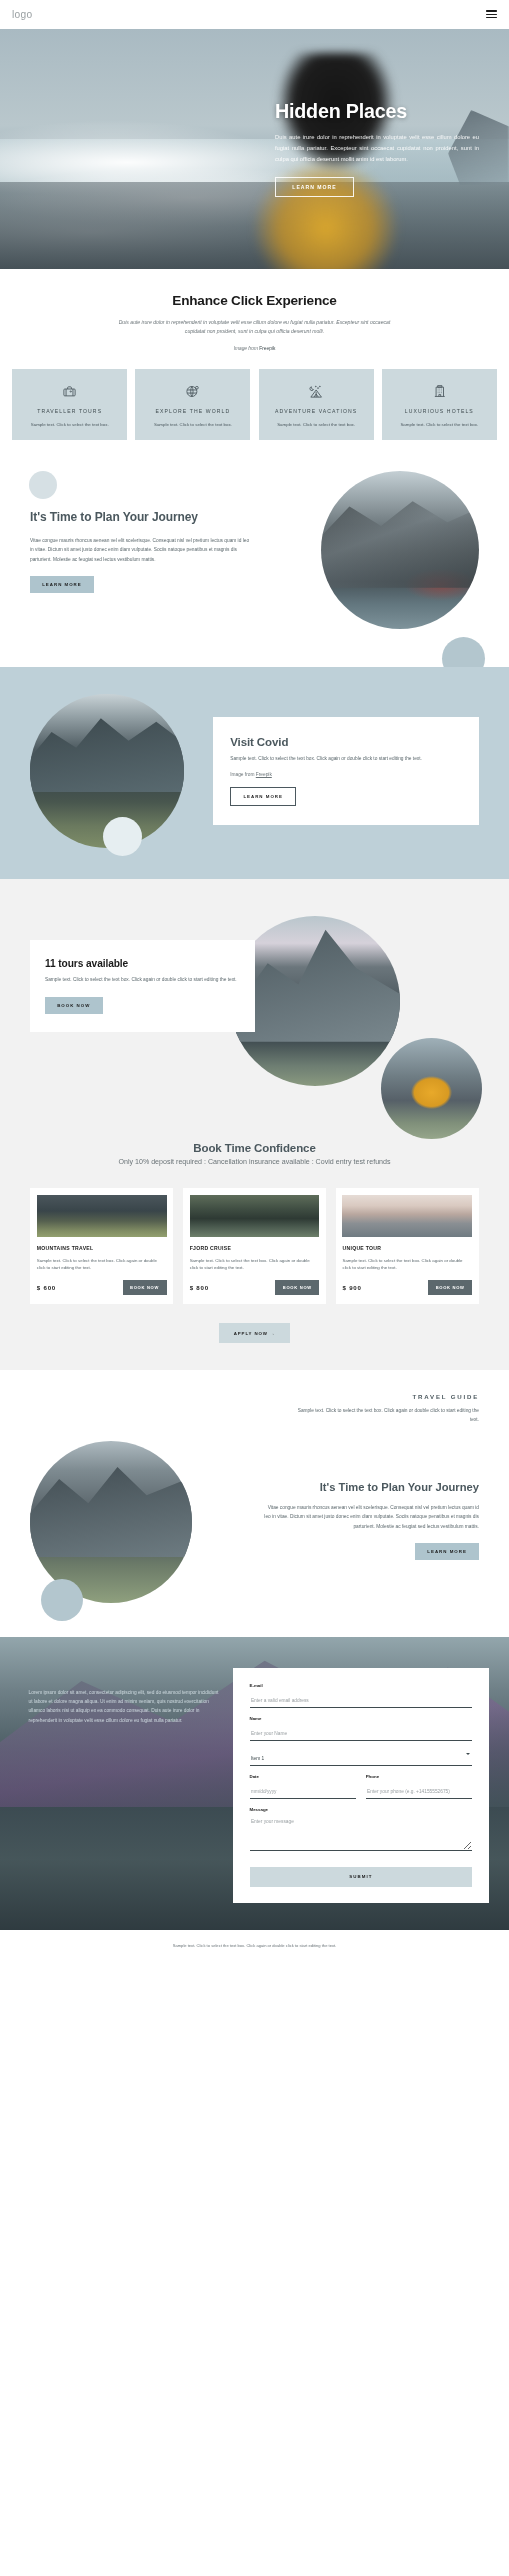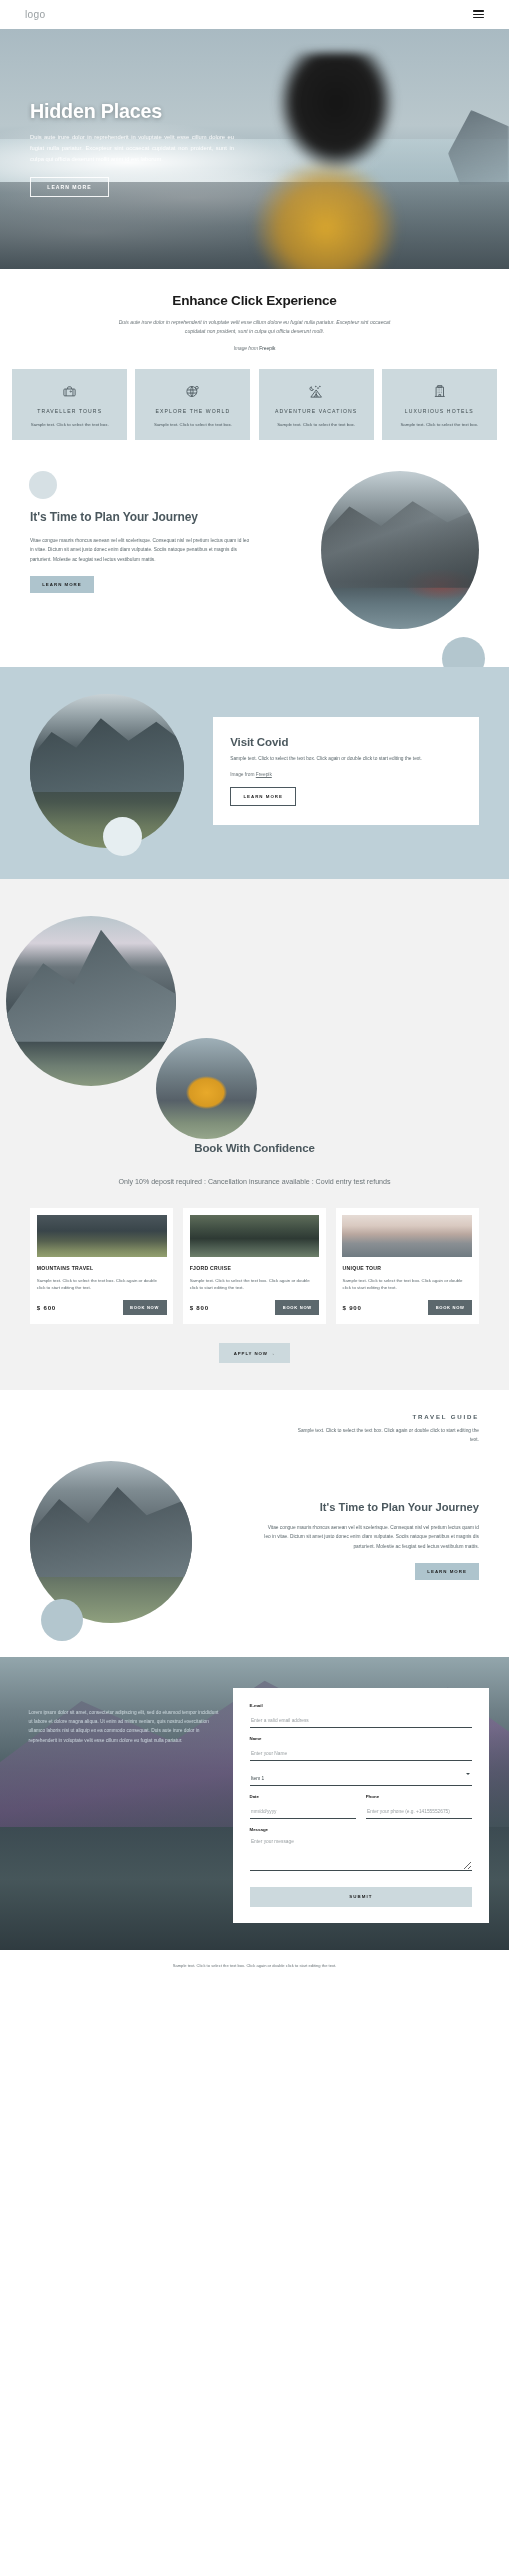--- a/index.html
+++ b/index.html
@@ -12,21 +12,21 @@
   }
   .page { width: 509px; position: relative; overflow: hidden; }
 
   
   .header {
     height: 28.5px;
     background: #fff;
     display: flex;
     align-items: center;
     justify-content: space-between;
-    padding: 0 25px;
+    padding: 0 12px;
   }
   .logo { font-size: 10.2px; color: #9aa0a3; letter-spacing: 0.3px; font-weight: 400; }
   .burger { width: 11px; display: flex; flex-direction: column; gap: 2px; cursor: pointer; }
   .burger i { display: block; height: 1.4px; background: #1b1b1b; border-radius: 0.7px; }
 
   
   .hero {
     position: relative;
     height: 240px;
     overflow: hidden;
@@ -63,21 +63,21 @@
   .hero .rock {
     position: absolute; right: 0; top: 34%; width: 61px; height: 75px;
     background: linear-gradient(160deg, rgba(90,104,112,.9), rgba(130,146,154,.4));
     clip-path: polygon(20% 100%, 0 58%, 38% 0, 100% 22%, 100% 100%);
     filter: blur(1px);
   }
   .hero-inner {
     position: absolute; inset: 0;
     padding: 0 30px;
     display: flex; flex-direction: column; justify-content: center;
-    align-items: flex-start; text-align: left;
+    align-items: flex-end; text-align: left;
   }
   .hero-content { width: 204px; }
   .hero h1 {
     font-size: 19.7px; font-weight: 700; color: #fff; letter-spacing: -0.2px;
     text-shadow: 0 0.7px 4.1px rgba(0,0,0,.3); margin-bottom: 9.5px;
   }
   .hero p {
     font-size: 5.8px; line-height: 1.85; color: rgba(255,255,255,.92);
     text-align: justify; margin-bottom: 12.2px;
   }
@@ -192,21 +192,21 @@
   .img-yellow-house {
     position: absolute; inset: 0;
     background:
       radial-gradient(ellipse 28.5px 23px at 50% 54%, #e8a92a 0%, #d89a22 60%, rgba(216,154,34,0) 72%),
       linear-gradient(180deg,#9fb0b8 0%, #6f7d84 38%, #566068 62%, #7f8f7a 84%, #96a68b 100%);
   }
 
   
   .sec-book { background: #f2f2f2; padding: 17.7px 30px 27px; text-align: center; }
   .sec-book h2 { font-size: 11.5px; font-weight: 700; color: #4b585e; letter-spacing: -0.1px; }
-  .sec-book .sub { font-size: 7.1px; line-height: 1.75; color: #6b7478; margin-top: 22px; }
+  .sec-book .sub { font-size: 7.1px; line-height: 1.75; color: #6b7478; margin-top: 2px; }
   .cards { display: grid; grid-template-columns: repeat(3,1fr); gap: 9.5px; margin-top: 20.4px; text-align: left; }
   .card { background: #fff; padding: 6.8px 6.8px 9.5px; }
   .card .thumb { height: 42px; width: 100%; }
   .thumb-mountains { background: linear-gradient(180deg,#4b565c 0%, #39454a 38%, #55604f 62%, #7e8a62 84%, #93a06f 100%); }
   .thumb-fjord { background: linear-gradient(180deg,#5e6d5a 0%, #3f4d42 34%, #2e3a34 56%, #4e5e52 78%, #6d7f6a 100%); }
   .thumb-unique { background: linear-gradient(180deg,#e6dcd6 0%, #d9c9c0 26%, #b9a79f 46%, #8a8f93 68%, #6f7b82 100%); }
   .card h3 { font-size: 5.1px; font-weight: 700; letter-spacing: 0.3px; color: #1b1b1b; margin-top: 8.2px; }
   .card p { font-size: 4.4px; line-height: 1.75; color: #5c686d; margin-top: 5.4px; }
   .card-foot { display: flex; align-items: center; justify-content: space-between; margin-top: 8.2px; }
   .price { font-size: 6.1px; font-weight: 700; letter-spacing: 0.8px; color: #1b1b1b; }
@@ -413,33 +413,38 @@
           <span>Image from </span><u>Freepik</u>
         </div>
         <button class="btn-outline-dark">LEARN MORE</button>
       </div>
     </div>
     <div class="blob-c"></div>
   </div>
 
   <div class="sec-tours">
     <div class="tours-grid">
+      <div class="tours-card">
+        <h2>11 tours available</h2>
+        <p>Sample text. Click to select the text box. Click again or double click to start editing the text.</p>
+        <button class="btn-fill">BOOK NOW</button>
+      </div>
       <div class="tours-right">
         <div class="tours-circle">
           <div class="img-peak"></div>
         </div>
         <div class="tours-circle-2">
           <div class="img-yellow-house"></div>
         </div>
       </div>
     </div>
   </div>
 
   <div class="sec-book">
-    <h2>Book With Confidence</h2>
+    <h2>Book Time Confidence</h2>
     <div class="sub">Only 10% deposit required : Cancellation insurance available : Covid entry test refunds</div>
     <div class="cards">
       <div class="card">
         <div class="thumb thumb-mountains"></div>
         <h3>MOUNTAINS TRAVEL</h3>
         <p>Sample text. Click to select the text box. Click again or double click to start editing the text.</p>
         <div class="card-foot">
           <span class="price">$ 600</span>
           <button class="btn-dark">BOOK NOW</button>
         </div>

